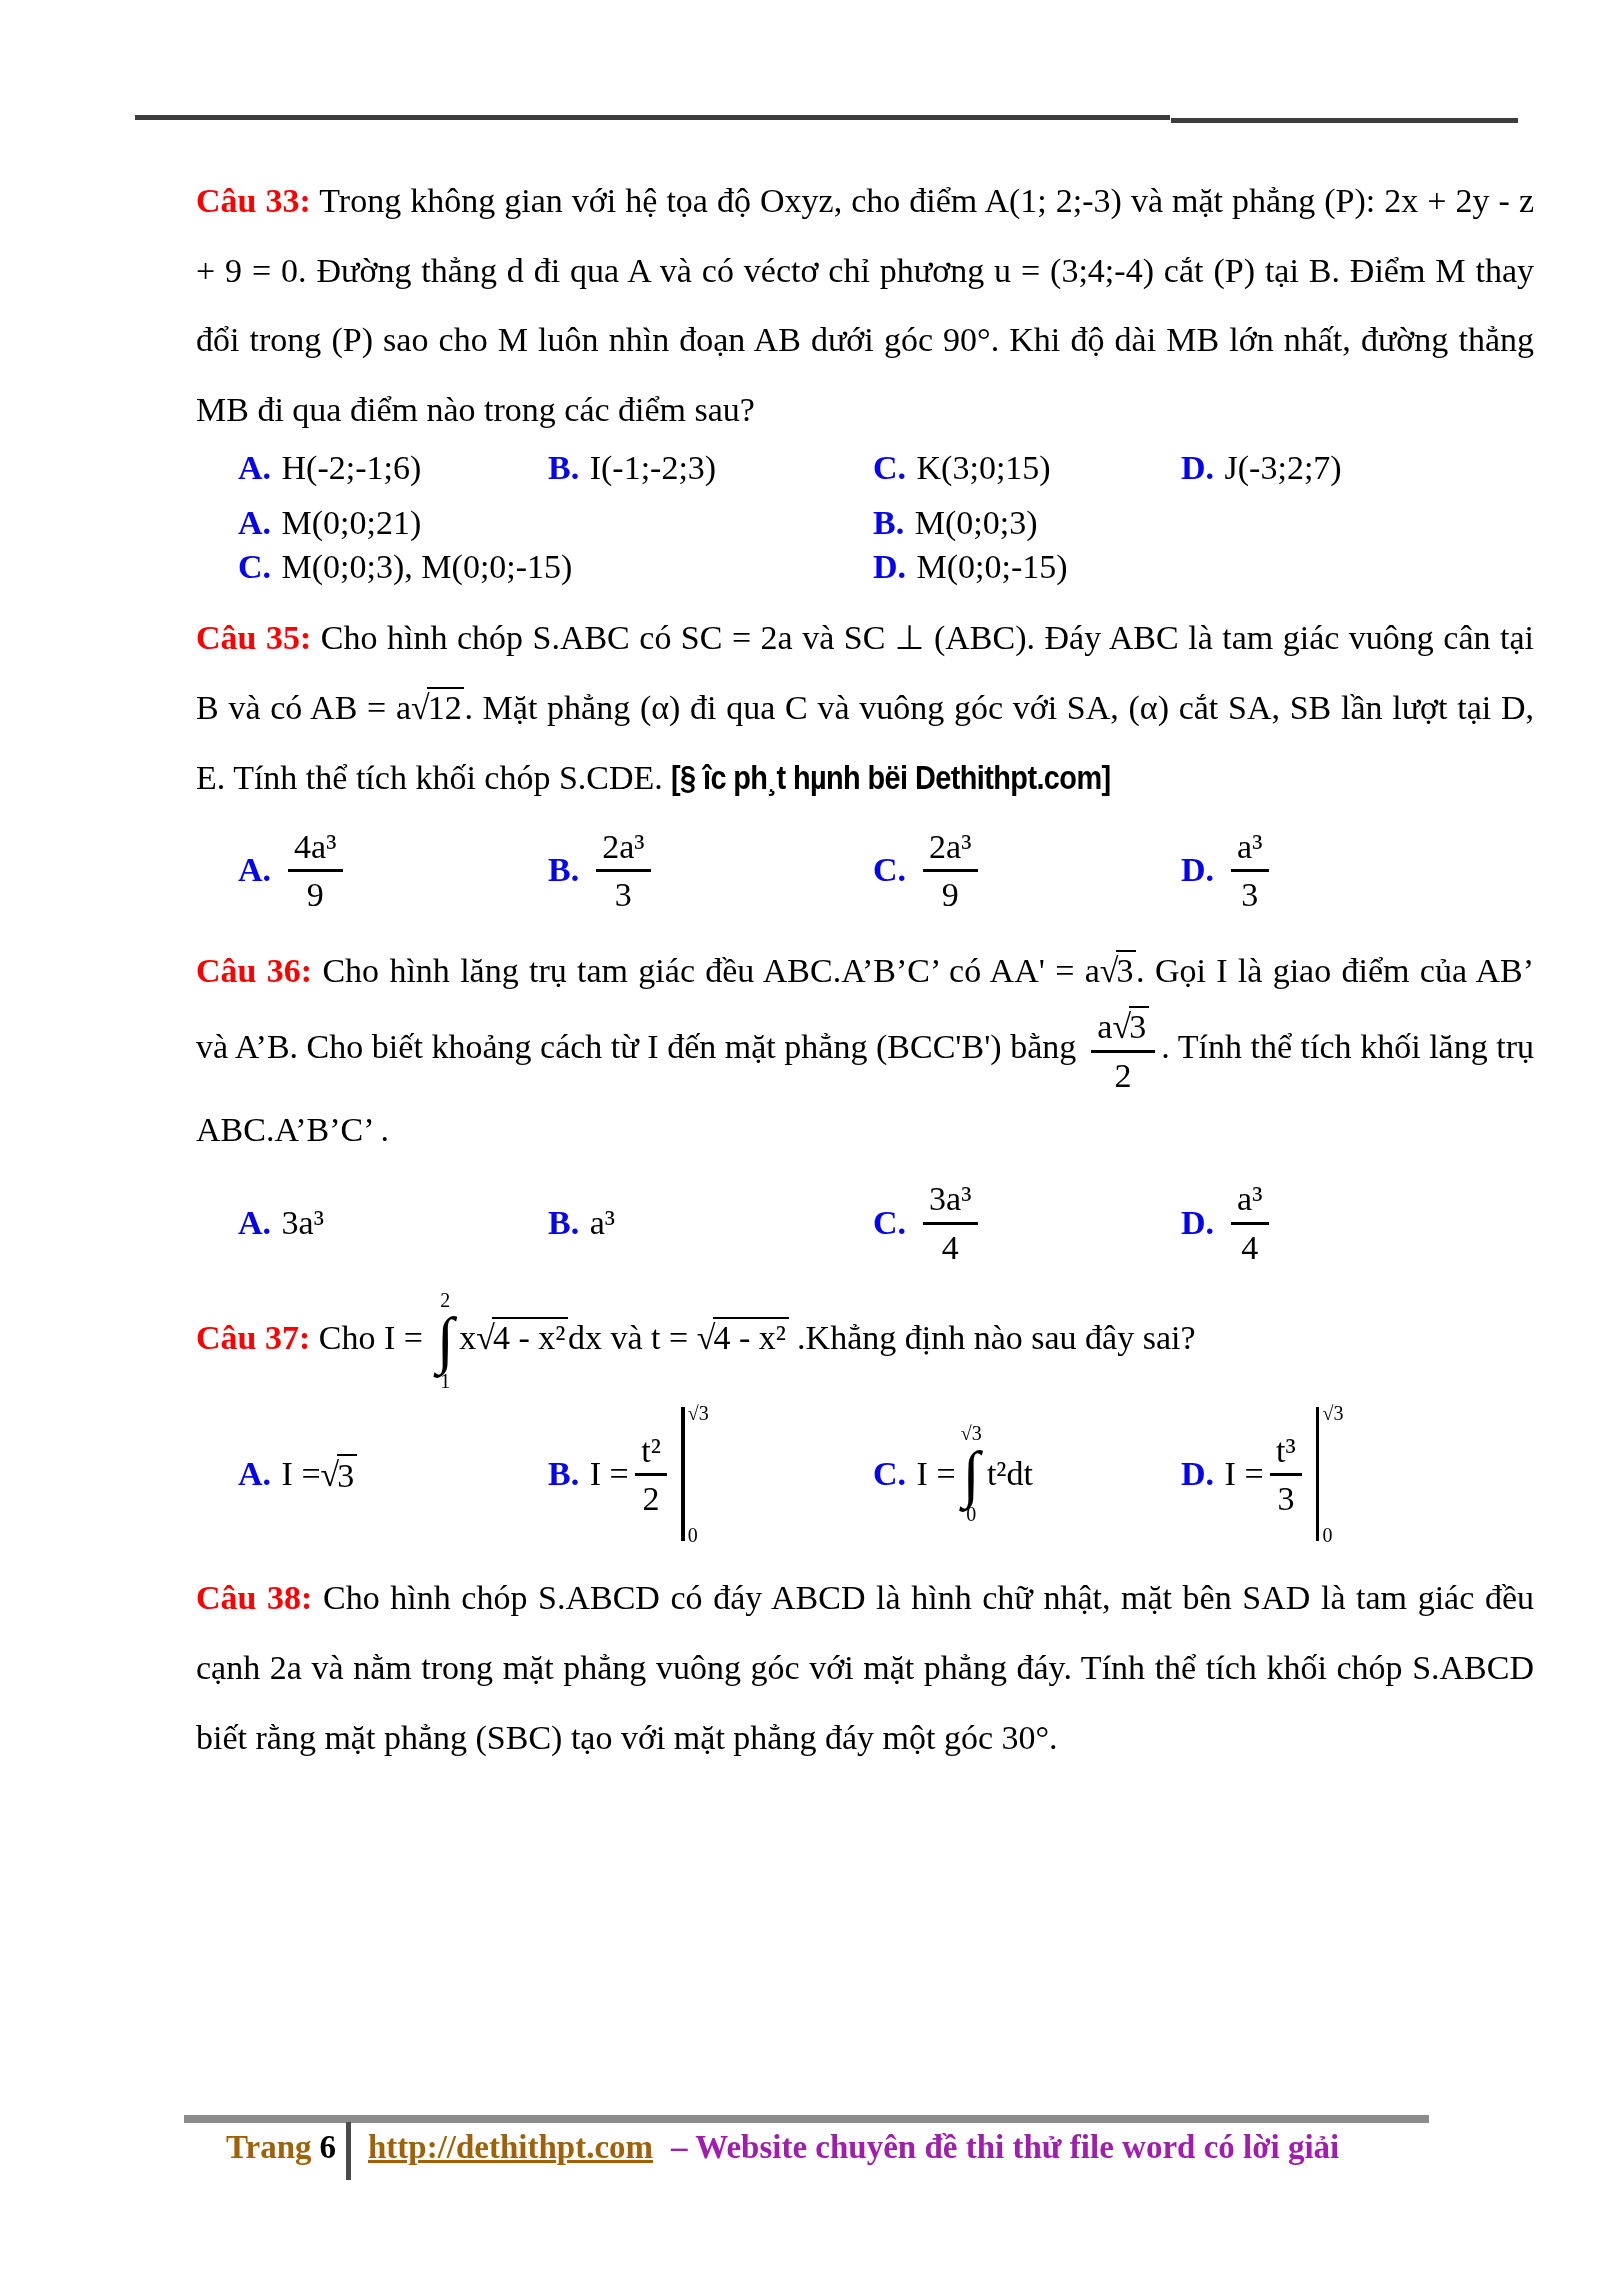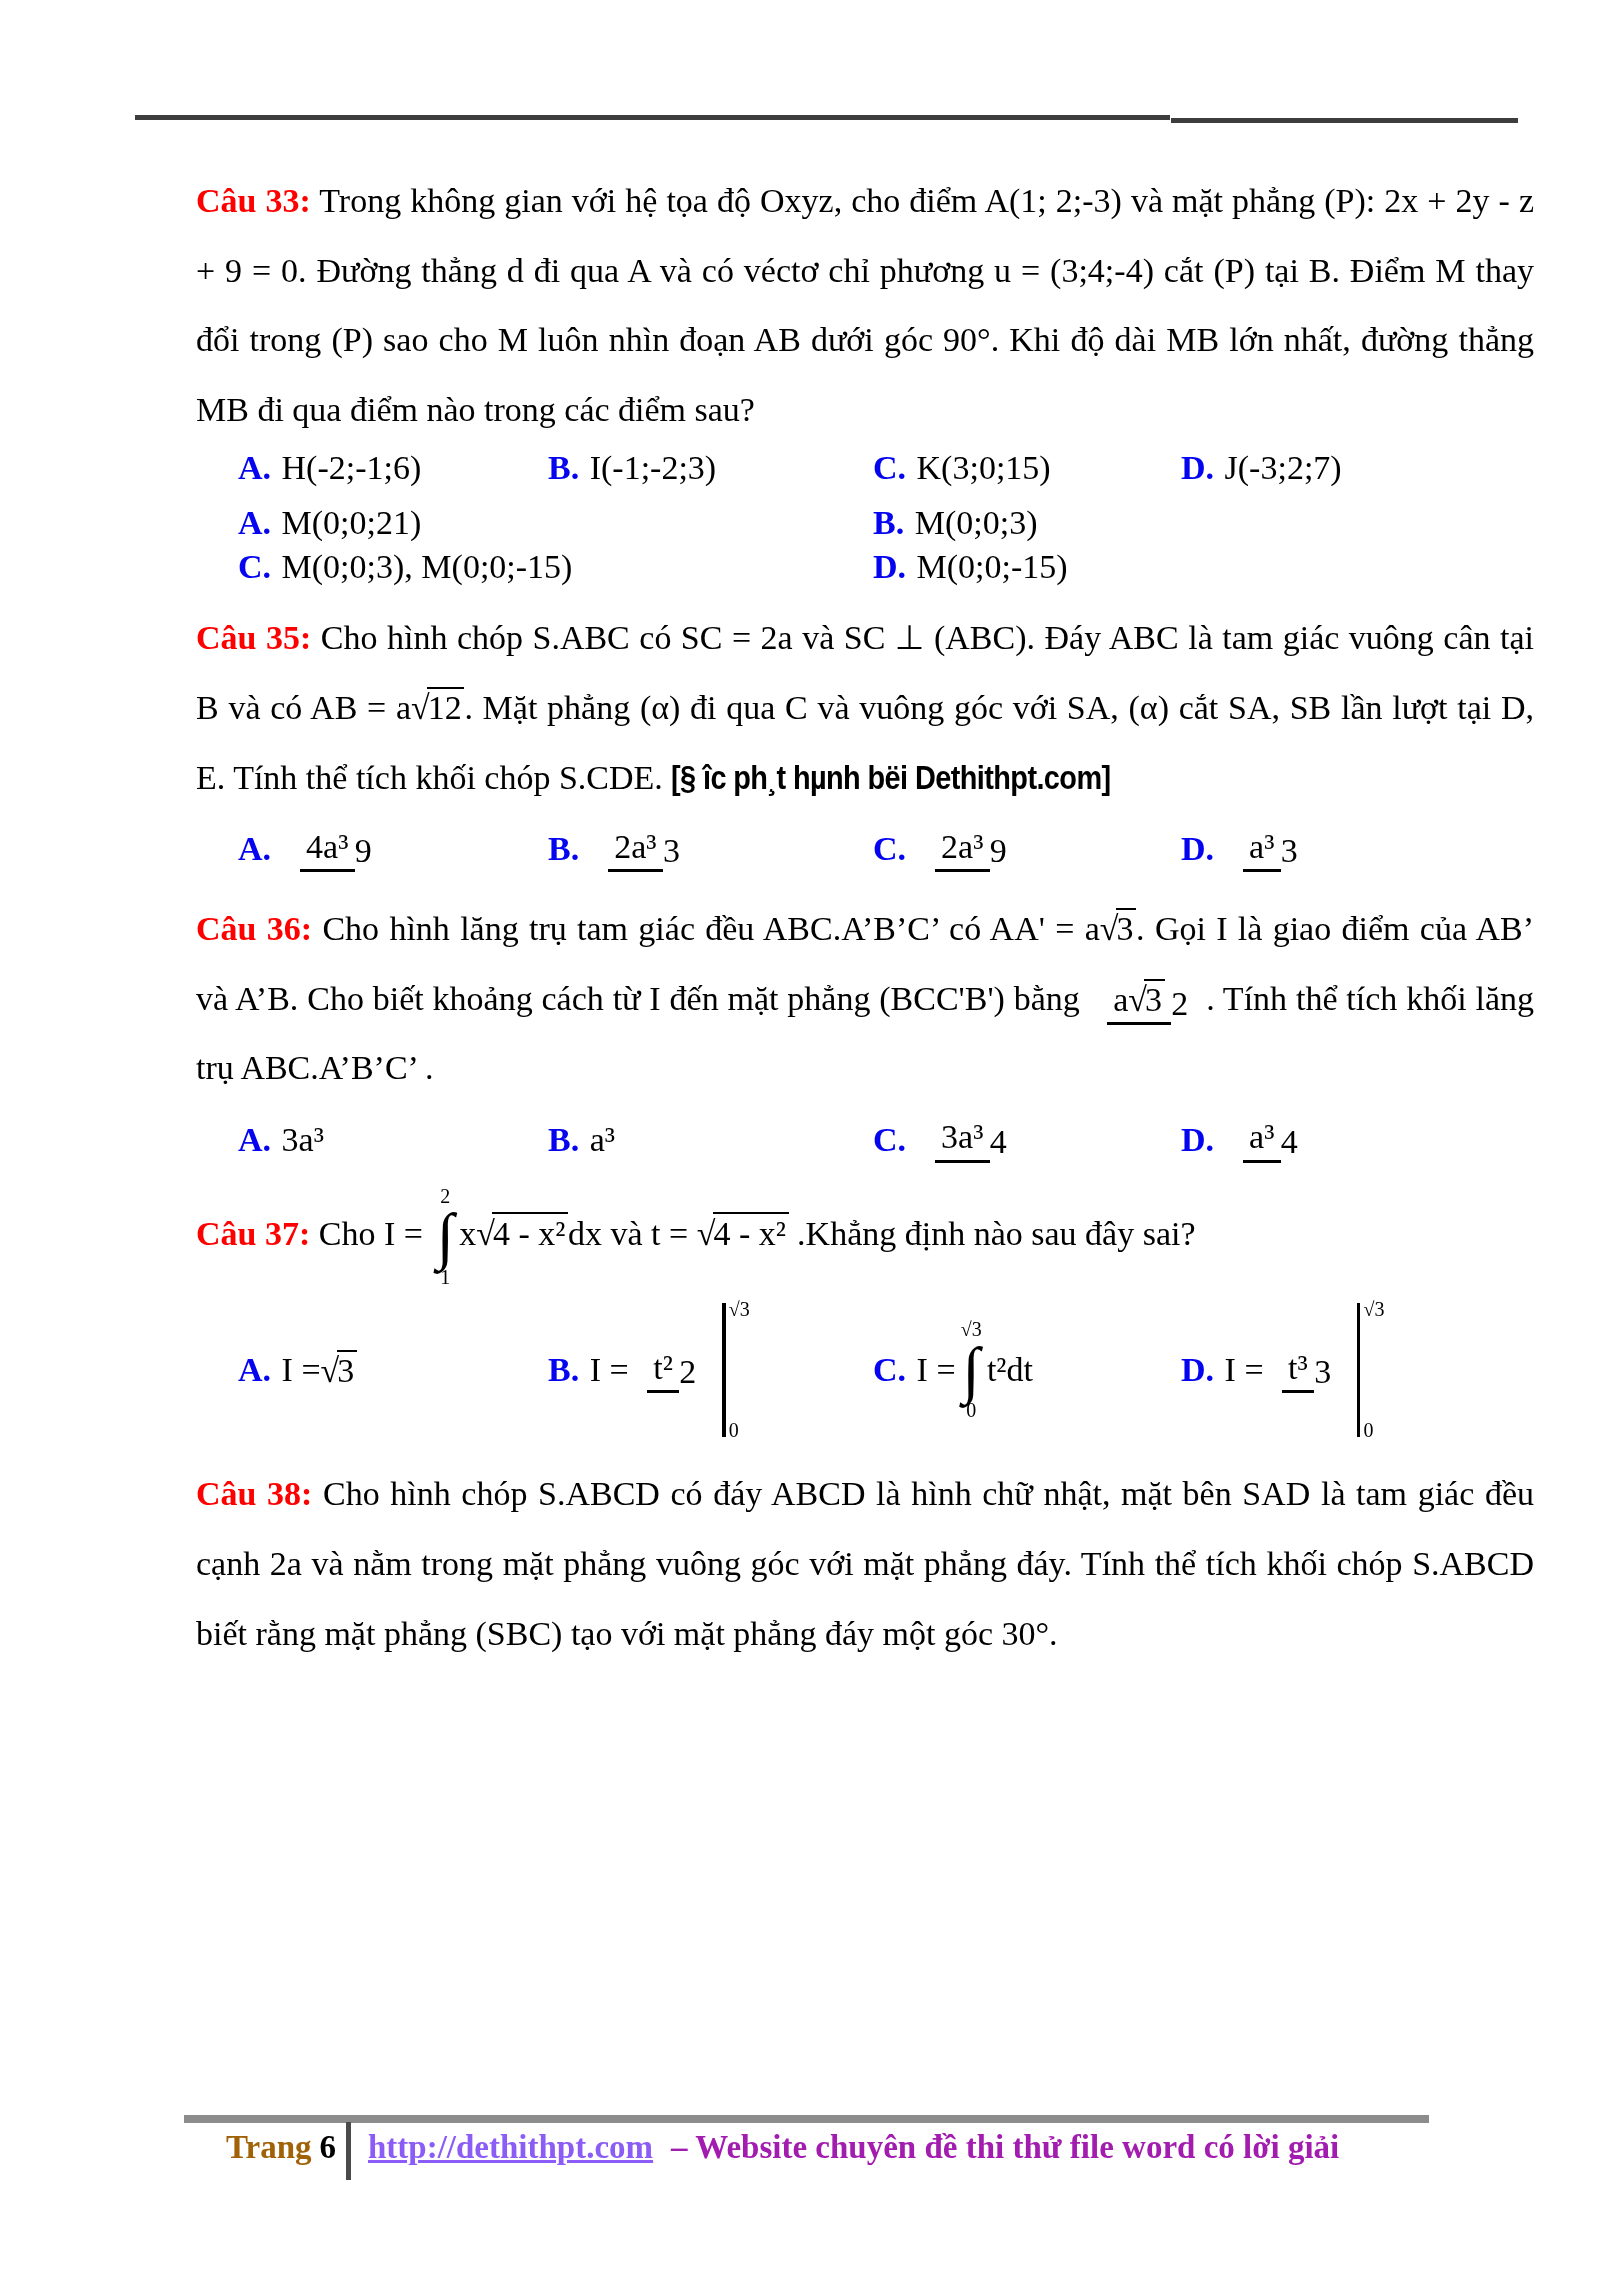--- a/index.html
+++ b/index.html
@@ -26,40 +26,40 @@
   .opt{display:inline-flex;align-items:center;white-space:nowrap;}
   .o1{width:310px;} .o2{width:325px;} .o3{width:308px;} .o4{flex:1;}
   .opts2 .opt{width:635px;}
   .opts2{margin-bottom:6.5px;}
   .opts2.last{margin-bottom:17px;}
   .L{color:#0404f0;font-weight:bold;margin-right:10.5px;}
 
   
   .sq{white-space:nowrap;}
   .rd{display:inline-block;border-top:2.6px solid #000;line-height:1.05;padding:1.3px 2.6px 0 0.7px;margin-left:-2.6px;}
-  .frac{display:inline-flex;flex-direction:row;align-items:center;vertical-align:middle;margin:0 18px;line-height:1.15;text-align:right;}
+  .frac{display:inline-flex;flex-direction:column;align-items:center;vertical-align:middle;margin:0 6px;line-height:1.15;text-align:right;}
   .frac .num{padding:0 6.5px 3.3px 6.5px;border-bottom:3.3px solid #000;}
   .frac .den{padding-top:3.3px;}
   .lim{display:inline-flex;flex-direction:column;align-items:center;vertical-align:middle;margin:0 5.2px;line-height:1;}
   .lim .lt,.lim .lb{font-size:20px;line-height:1.15;}
   .lim .ls{font-size:63px;line-height:0.88;padding:1.3px 0;}
   .eval{position:relative;display:inline-block;width:3.3px;height:134px;background:#000;vertical-align:middle;margin-left:7.9px;margin-right:39px;}
   .eval .et{position:absolute;left:6.5px;top:-5.2px;font-size:20px;white-space:nowrap;}
   .eval .eb{position:absolute;left:6.5px;bottom:-5.2px;font-size:20px;white-space:nowrap;}
 
   .note{display:inline-block;font-family:"Liberation Sans", sans-serif;font-weight:bold;transform:scaleX(0.85);transform-origin:left center;letter-spacing:-0.7px;}
 
   
   .fbar{position:absolute;left:184px;top:2115px;width:1245px;height:7.9px;background:#8c8c8c;}
   .fdiv{position:absolute;left:346px;top:2122px;width:4.6px;height:58px;background:#4a4a4a;}
   .ftext{position:absolute;left:226px;top:2129px;font-size:33px;font-weight:bold;white-space:nowrap;}
   .ftext .pgl{color:#a16207;}
   .ftext .pgn{color:#000;margin-left:7.9px;}
   .fright{position:absolute;left:368px;top:2129px;font-size:33px;font-weight:bold;white-space:nowrap;}
-  .flink{color:#8b5cf6;text-decoration:underline;cursor:pointer;}
+  .flink{color:#a16207;text-decoration:underline;cursor:pointer;}
   .ftag{color:#a21caf;margin-left:18px;}
 </style>
 </head>
 <body>
 
 <div class="page">
   <div class="rule-l"></div>
   <div class="rule-r"></div>
 
   <main class="content">

